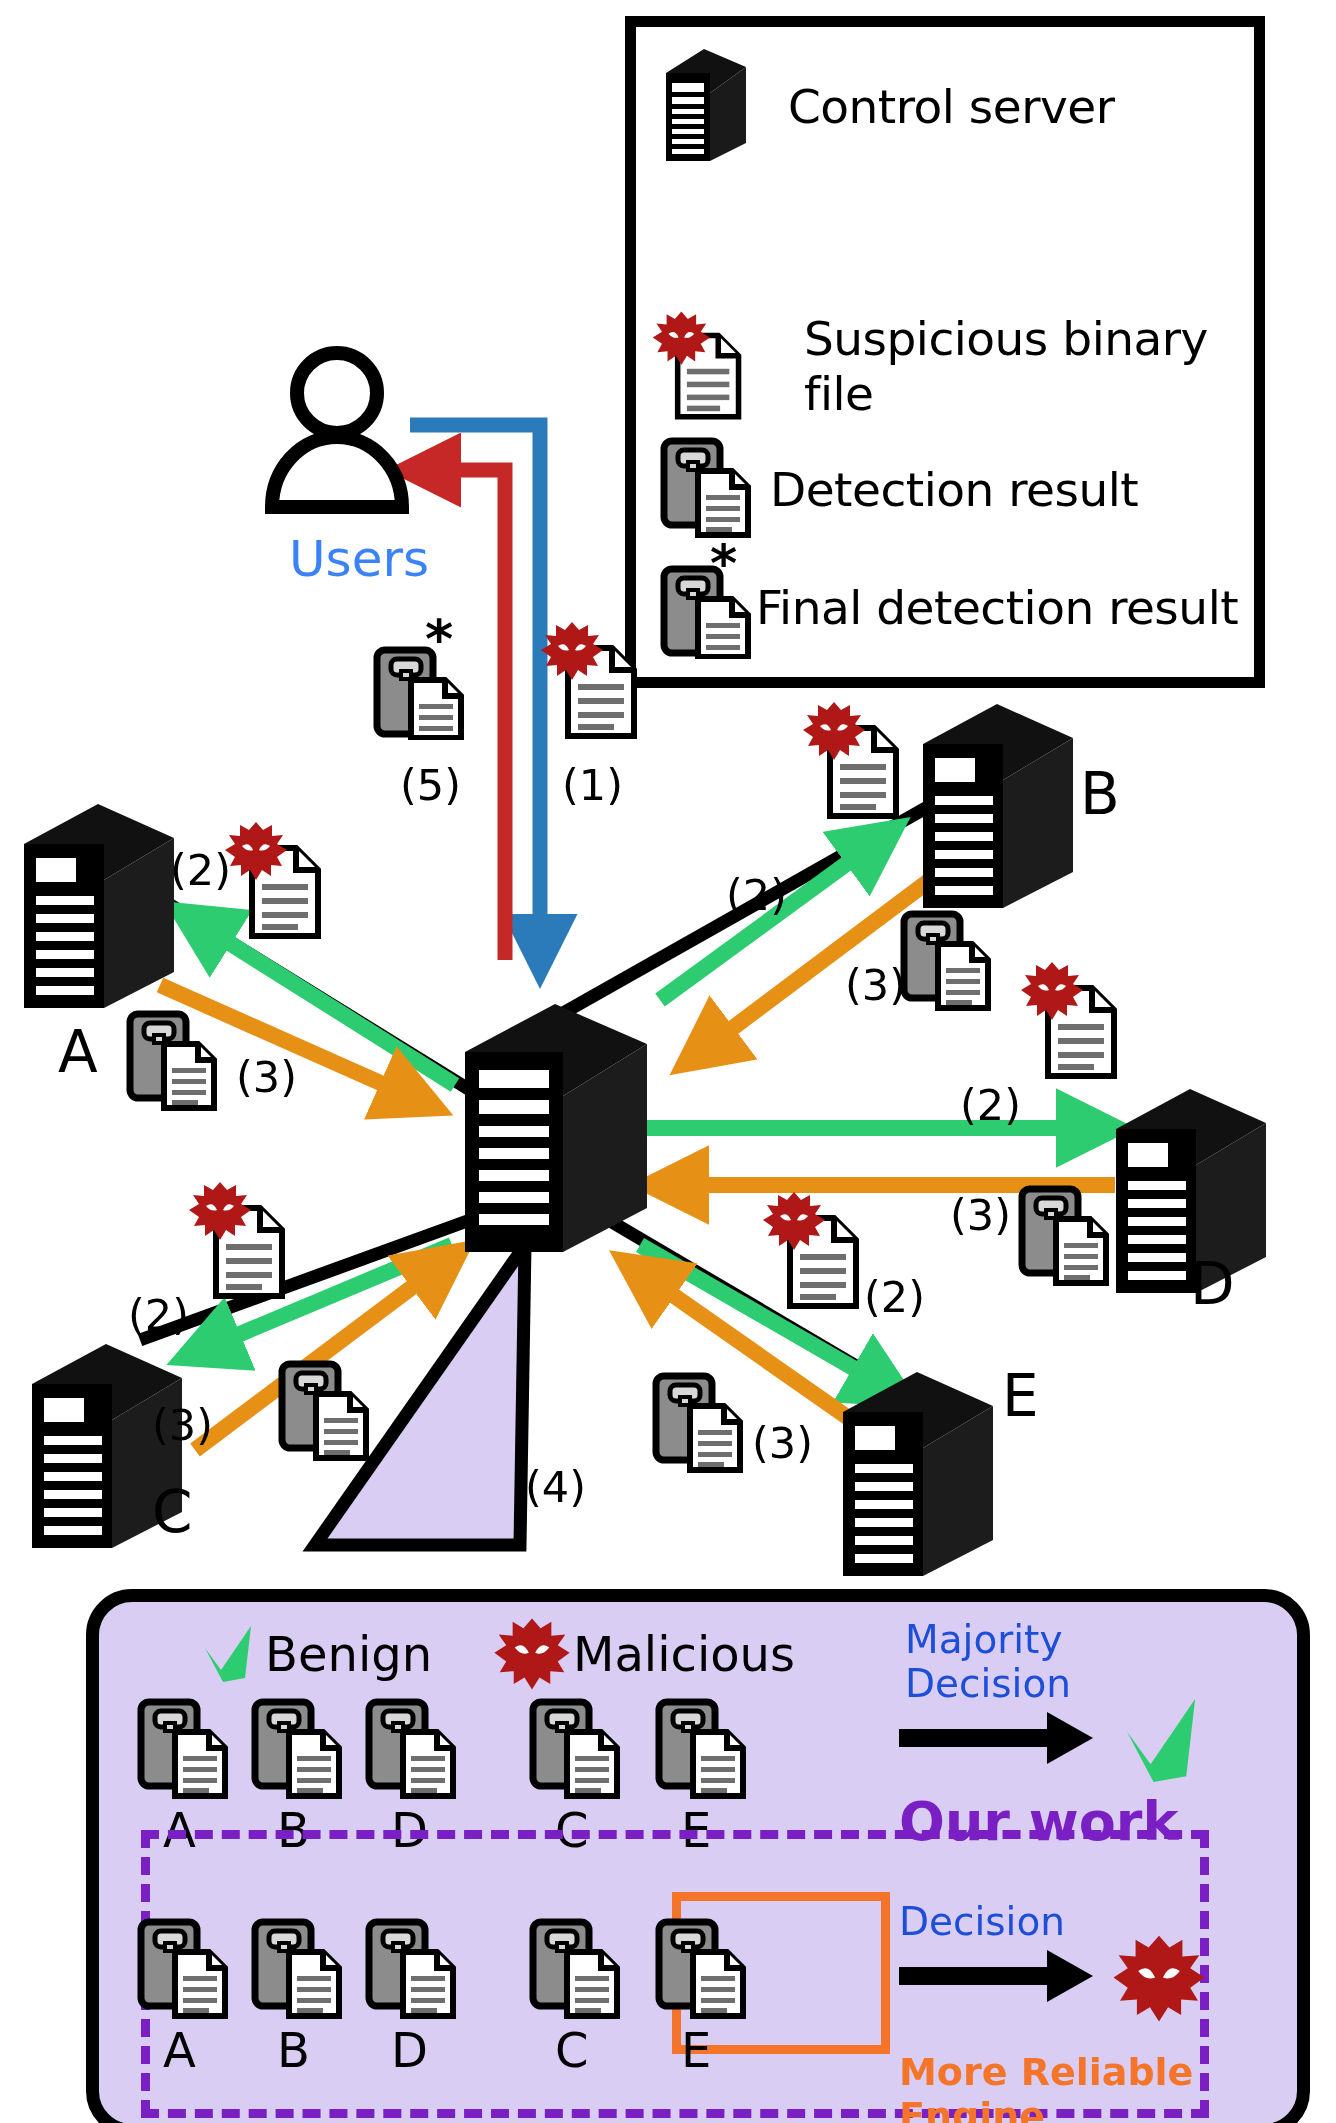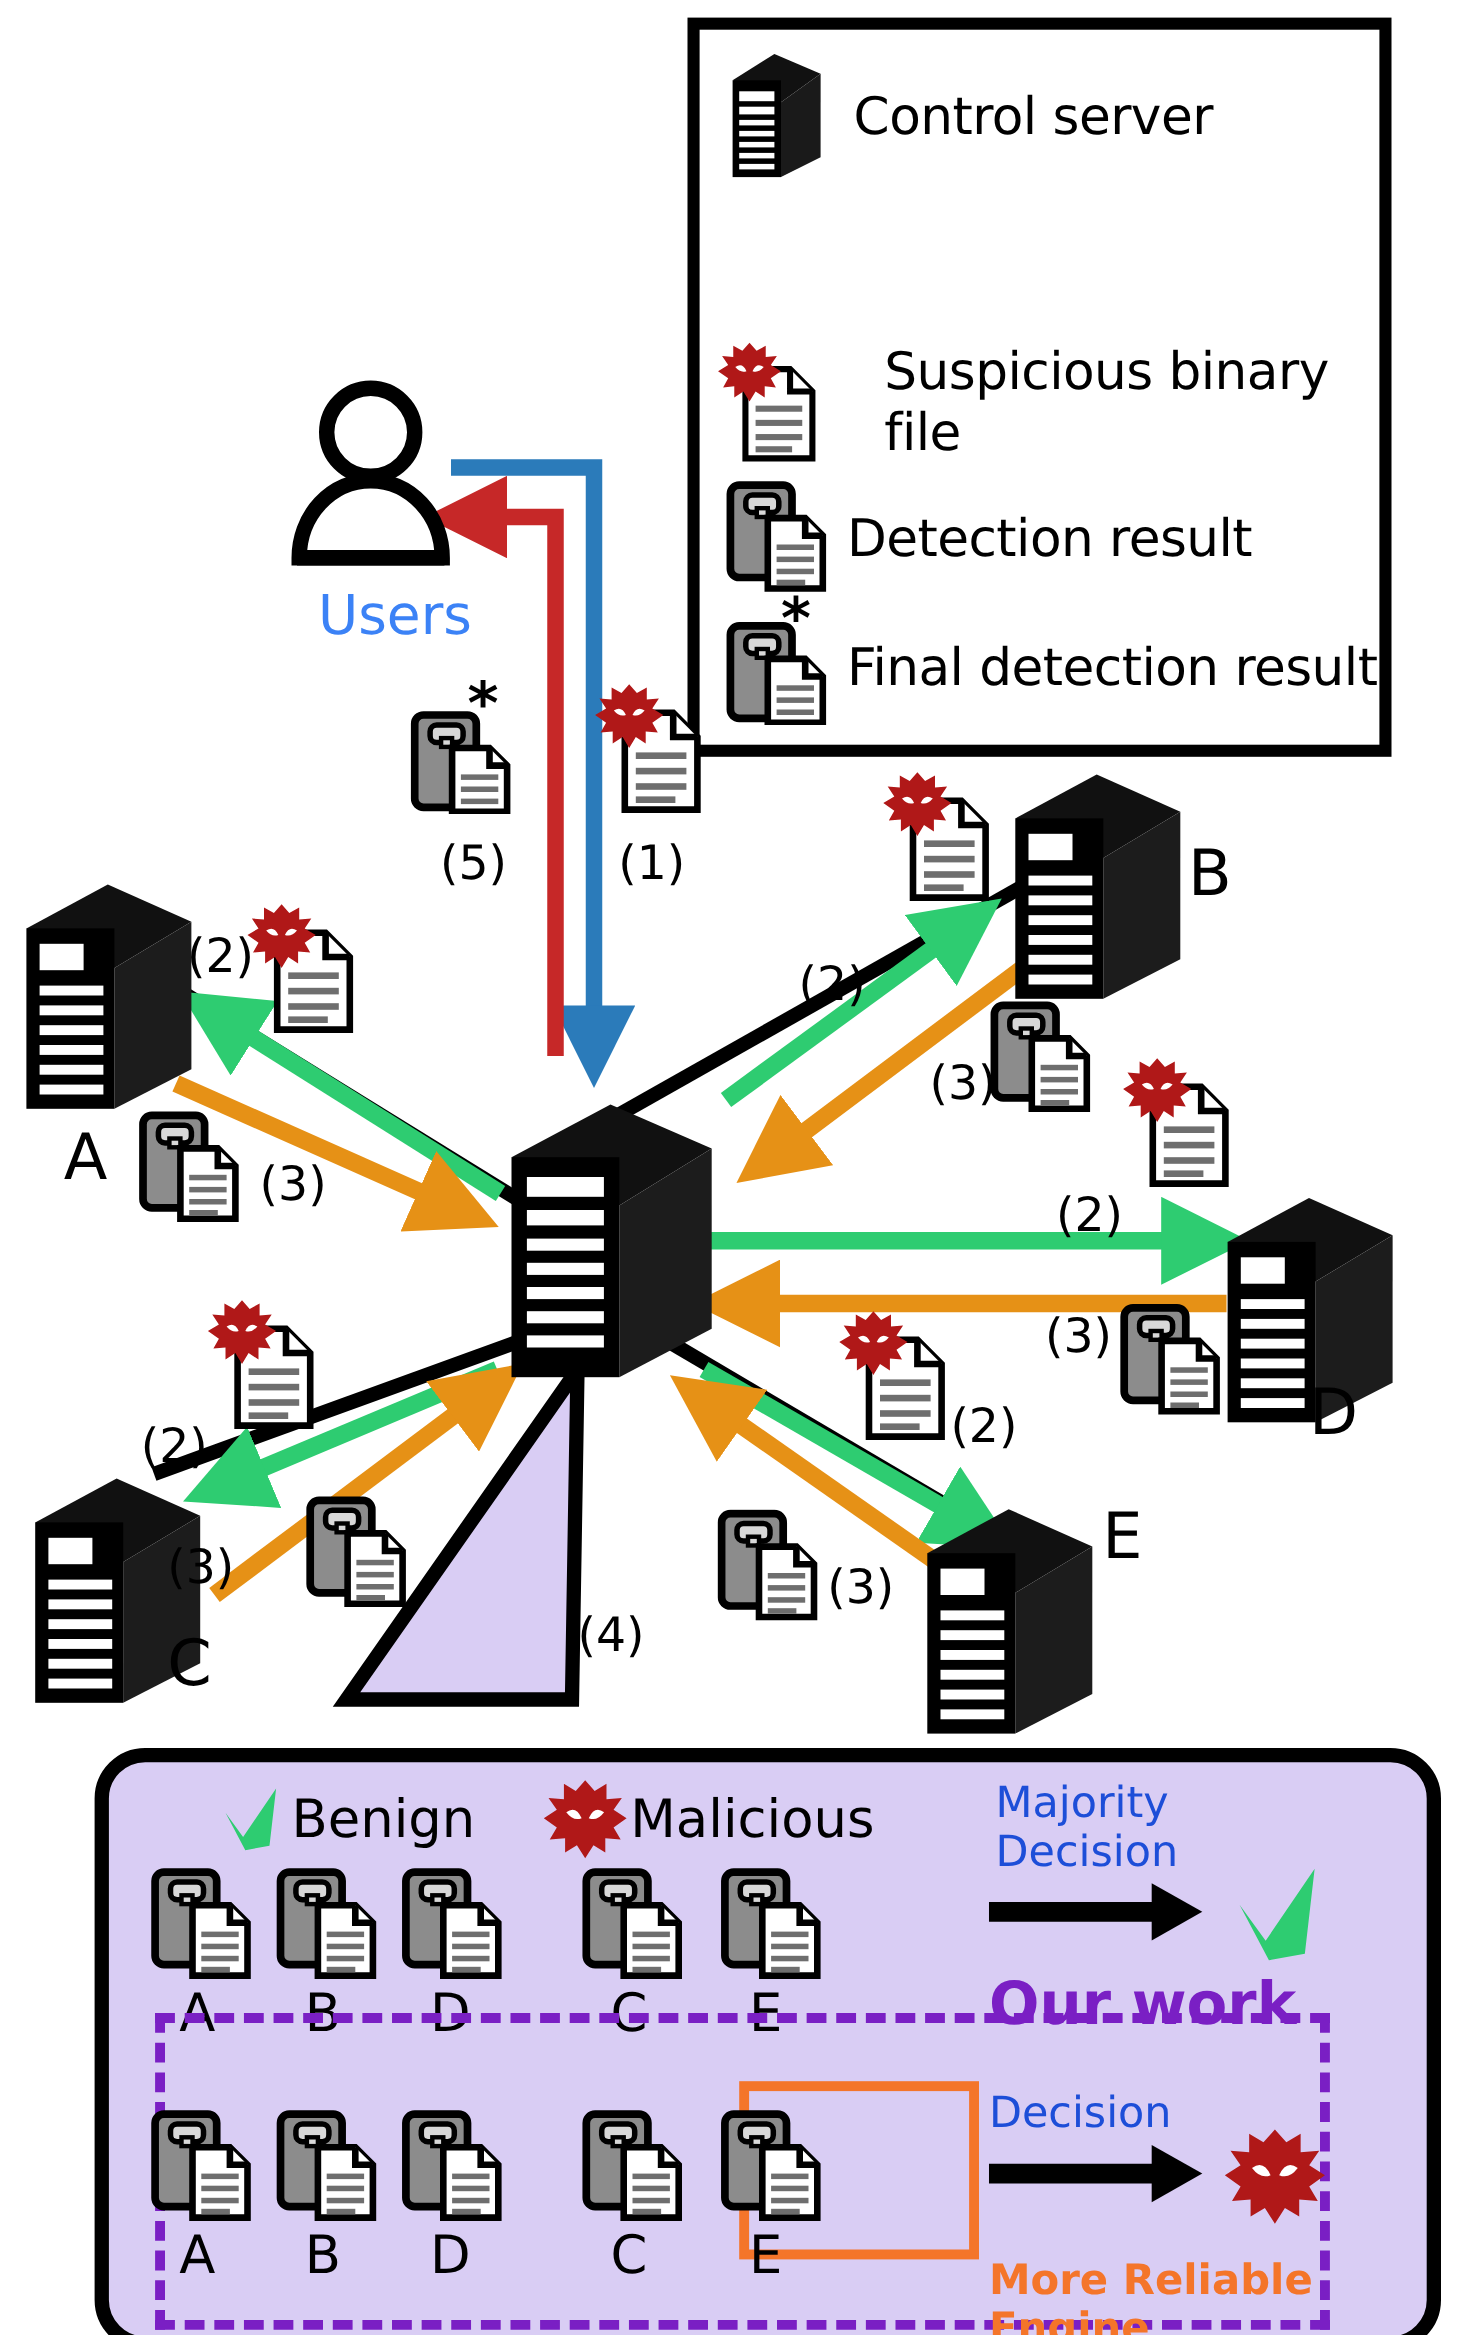--- a/index.html
+++ b/index.html
@@ -5,21 +5,21 @@
   html,body{margin:0;padding:0;background:#fff;}
   body{font-family:"DejaVu Sans","Liberation Sans",sans-serif;}
   #stage{position:relative;width:1336px;height:2123px;background:#fff;overflow:hidden;}
   .abs{position:absolute;}
   .lbl{position:absolute;color:#3b82f6;white-space:nowrap;font-family:"DejaVu Sans","Liberation Sans",sans-serif;}
 
   
   #legend{position:absolute;left:625px;top:16px;width:640px;height:672px;
           border:11px solid #000;background:#fff;box-sizing:border-box;}
   .legend-row{position:absolute;display:flex;align-items:center;}
-  .legend-text{font-size:47px;color:#000;margin-left:28px;letter-spacing:-0.5px;}
+  .legend-text{font-size:47px;color:#000;margin-left:40px;letter-spacing:-0.5px;}
   .srv-label{position:absolute;font-size:58px;color:#000;}
 
   
   .step{position:absolute;font-size:43px;color:#000;}
 
   
   #panel{position:absolute;left:86px;top:1589px;width:1224px;height:548px;
          background:#d9cdf4;border:13px solid #000;border-radius:46px;box-sizing:border-box;}
   #dashbox{position:absolute;left:42px;top:228px;width:1068px;height:288px;
            border:9px dashed #7a1fc4;box-sizing:border-box;}
@@ -152,21 +152,21 @@
           <path d="M38,44 L72,44 L88,60 L88,102 L38,102 Z" fill="#fff" stroke="#000" stroke-width="6"></path>
           <path d="M72,44 L72,60 L88,60" fill="#fff" stroke="#000" stroke-width="6"></path>
           <g fill="#6e6e6e">
               <rect x="46" y="68" width="34" height="5"></rect>
               <rect x="46" y="79" width="34" height="5"></rect>
           <rect x="46" y="90" width="34" height="5"></rect>
             </g>
         </svg>
         <span class="abs" style="left:50px;top:-22px;font-size:52px;font-weight:bold;color:#000">*</span>
       </div>
-      <span class="legend-text" style="margin-left:18px">Final detection result</span>
+      <span class="legend-text" style="margin-left:4px">Final detection result</span>
     </div>
   </div>
 
   <div class="abs" style="left:262px;top:345px">
     <svg width="150" height="175" viewBox="0 0 150 175">
       <circle cx="75" cy="48" r="40" fill="#fff" stroke="#000" stroke-width="14"></circle>
       <path d="M10,162 A65,70 0 0 1 140,162 Z" fill="#fff" stroke="#000" stroke-width="14"></path>
       <line x1="8" y1="162" x2="142" y2="162" stroke="#000" stroke-width="14"></line>
     </svg>
   </div>

